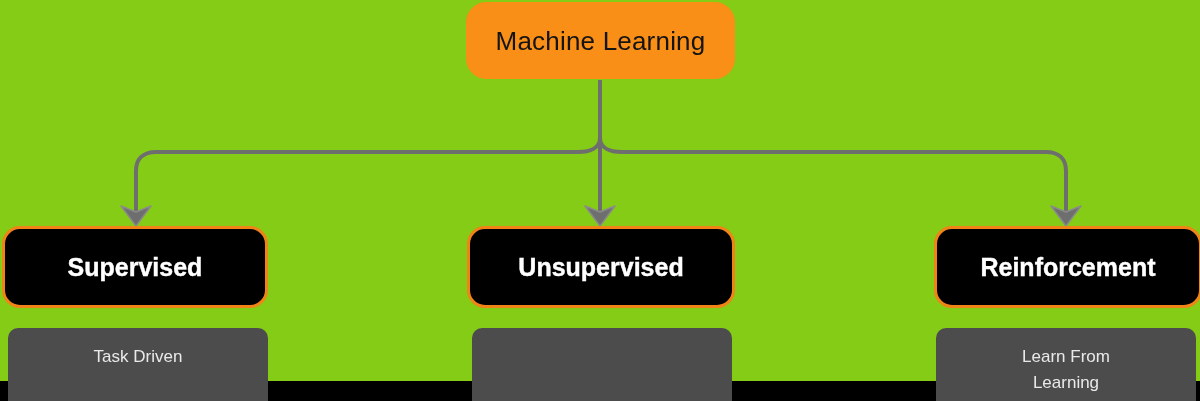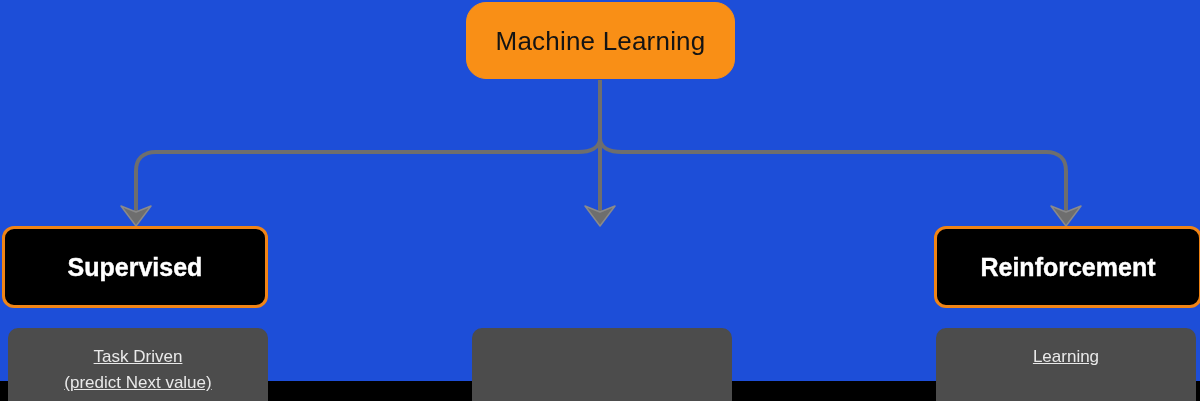--- a/index.html
+++ b/index.html
@@ -10,21 +10,21 @@
   body {
     width: 1200px;
     height: 401px;
     overflow: hidden;
     font-family: "Liberation Sans", sans-serif;
   }
   #canvas {
     position: relative;
     width: 1200px;
     height: 381px;
-    background: #1d4ed8;
+    background: #84cc16;
   }
   #connector-layer {
     position: absolute;
     left: 0;
     top: 0;
     width: 1200px;
     height: 401px;
     pointer-events: none;
   }
 
@@ -51,21 +51,21 @@
     line-height: 1;
     white-space: nowrap;
   }
 
   
   .cat-node {
     position: absolute;
     top: 226px;
     height: 82px;
     border: 3px solid #F08416;
-    border-radius: 12px;
+    border-radius: 18px;
     background: #000000;
     box-sizing: border-box;
     display: flex;
     align-items: center;
     justify-content: center;
   }
   .cat-node.n1 { left: 2px;   width: 266px; }
   .cat-node.n2 { left: 467px; width: 268px; }
   .cat-node.n3 { left: 934px; width: 268px; }
 
@@ -95,21 +95,20 @@
   .caption-box.c1 { left: 8px;   width: 260px; }
   .caption-box.c2 { left: 472px; width: 260px; }
   .caption-box.c3 { left: 936px; width: 260px; }
 
   .caption-line {
     color: #E9E9E9;
     font-size: 17px;
     font-weight: 400;
     line-height: 26px;
     white-space: nowrap;
-    text-decoration: underline;
   }
 </style>
 </head>
 <body>
 
 <div id="canvas">
 
   <svg id="connector-layer" viewBox="0 0 1200 401" width="1200" height="401" xmlns="http://www.w3.org/2000/svg">
 
     <path d="M600,80 L600,138" fill="none" stroke="#6E6E6E" stroke-width="4" stroke-linecap="butt"></path>
@@ -125,27 +124,30 @@
     <path d="M1066,226 L1051,206 L1066,212 L1081,206 Z" fill="#6E6E6E" stroke="#8A8A8A" stroke-width="1.5" stroke-linejoin="round"></path>
   </svg>
 
   <div class="root-node">
     <span class="root-label">Machine Learning</span>
   </div>
 
   <div class="cat-node n1">
     <span class="cat-label">Supervised</span>
   </div>
+  <div class="cat-node n2">
+    <span class="cat-label">Unsupervised</span>
+  </div>
   <div class="cat-node n3">
     <span class="cat-label">Reinforcement</span>
   </div>
 
   <div class="caption-box c1">
     <span class="caption-line">Task Driven</span>
-    <span class="caption-line">(predict Next value)</span>
   </div>
   <div class="caption-box c2">
   </div>
   <div class="caption-box c3">
+    <span class="caption-line">Learn From</span>
     <span class="caption-line">Learning</span>
   </div>
 
 </div>
 
 </body></html>

